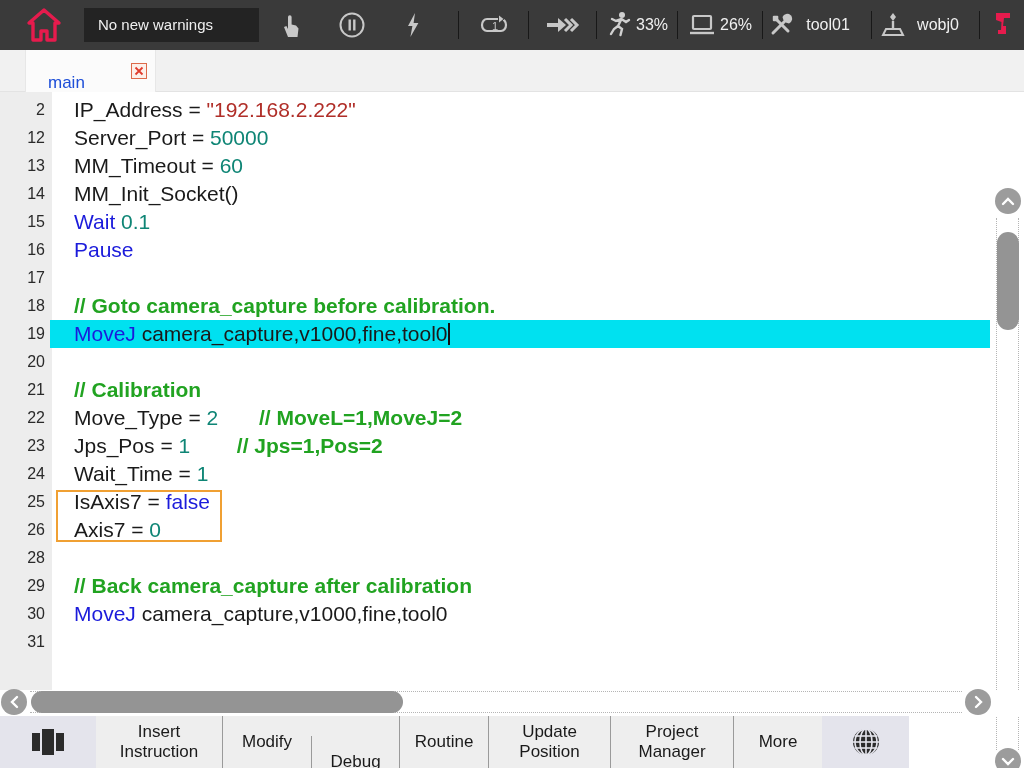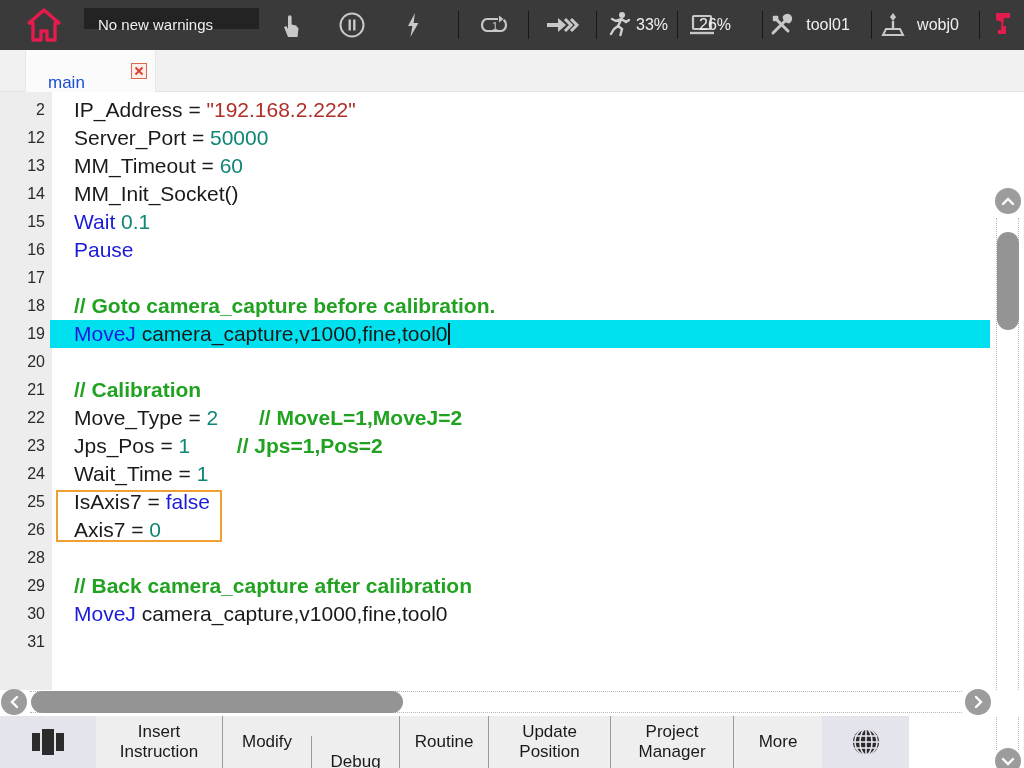--- a/index.html
+++ b/index.html
@@ -3,21 +3,21 @@
 <meta charset="utf-8">
 <style>
   * { margin:0; padding:0; box-sizing:border-box; }
   html,body { width:1024px; height:768px; overflow:hidden; background:#fff;
               font-family:"Liberation Sans", sans-serif; }
   .stage { position:relative; width:1024px; height:768px; }
 
   
   .topbar { position:absolute; left:0; top:0; width:1024px; height:50px; background:#3a3a3a; }
   .home-btn { position:absolute; left:22px; top:4px; width:44px; height:42px; cursor:pointer; }
-  .warnbox { position:absolute; left:84px; top:8px; width:175px; height:21px; background:#232323;
+  .warnbox { position:absolute; left:84px; top:8px; width:175px; height:34px; background:#232323;
              color:#f0f0f0; font-size:15px; line-height:34px; padding-left:14px; }
   .ti { position:absolute; top:25px; transform:translate(-50%,-50%); display:flex; align-items:center; }
   .tdiv { position:absolute; top:11px; width:1px; height:28px; background:#181818; }
   .tstat { color:#f0f0f0; font-size:16px; white-space:nowrap; }
 
   
   .tabstrip { position:absolute; left:0; top:50px; width:1024px; height:42px; background:#f1f1f1;
               border-bottom:1px solid #e3e3e3; }
   .tab { position:absolute; left:25px; top:0; width:131px; height:42px; background:#fbfbfb;
          border-left:1px solid #e7e7e7; border-right:1px solid #e7e7e7; }
@@ -158,21 +158,21 @@
     <span class="tdiv" style="left:677px"></span>
 
     <span class="ti" style="left:702px">
       <span>
         <svg width="30" height="24" viewBox="0 0 30 24">
           <rect x="6" y="3" width="18" height="13" rx="1" fill="none" stroke="#c8c8c8" stroke-width="2.2"></rect>
           <path d="M3 20 L27 20" stroke="#c8c8c8" stroke-width="2.4"></path>
         </svg>
       </span>
     </span>
-    <span class="ti tstat" style="left:715px">26%</span>
+    <span class="ti tstat" style="left:736px">26%</span>
 
     <span class="tdiv" style="left:762px"></span>
 
     <span class="ti" style="left:781px">
       <span>
         <svg width="28" height="28" viewBox="0 0 28 28">
           <path d="M6 22 L17 11" stroke="#c8c8c8" stroke-width="3" stroke-linecap="round"></path>
           <path d="M15.5 6 a5 5 0 1 1 6.5 6.5 L17 11 Z" fill="#c8c8c8"></path>
           <path d="M9 8 L21 20" stroke="#c8c8c8" stroke-width="3" stroke-linecap="round"></path>
           <rect x="5.8" y="4.8" width="5.5" height="5.5" rx="1" fill="#c8c8c8"></rect>

